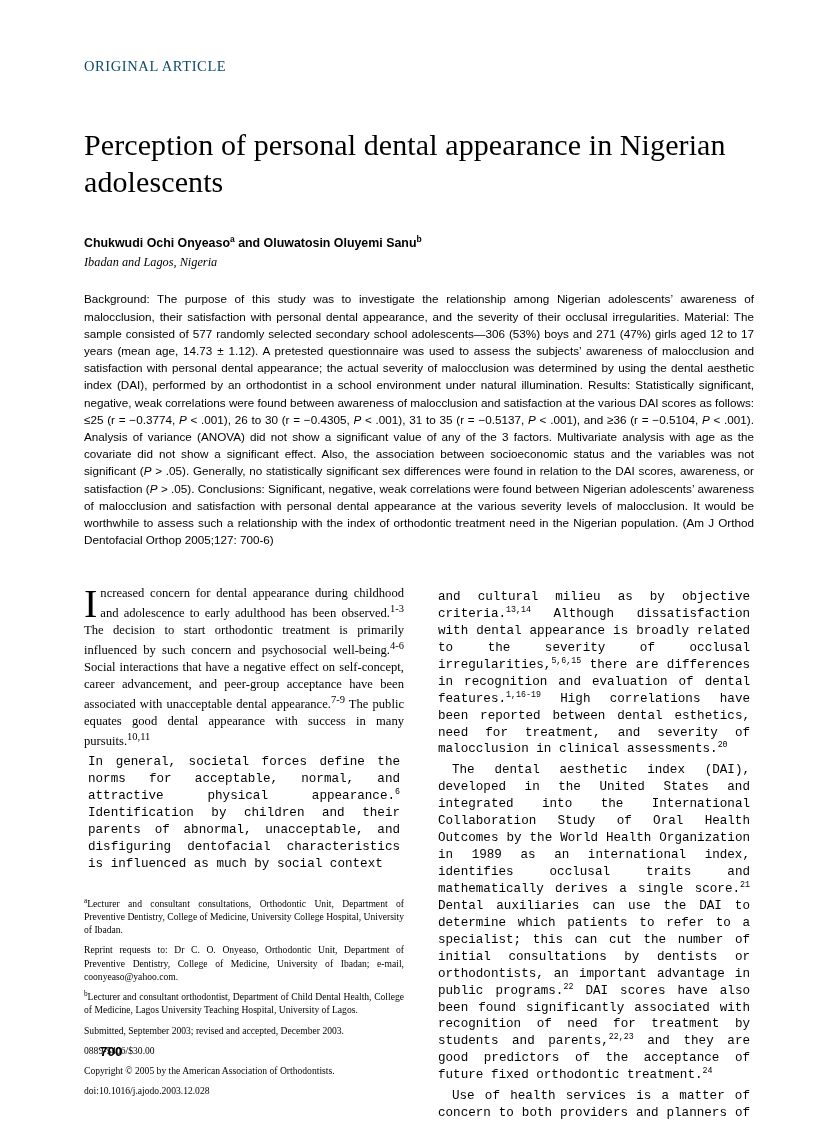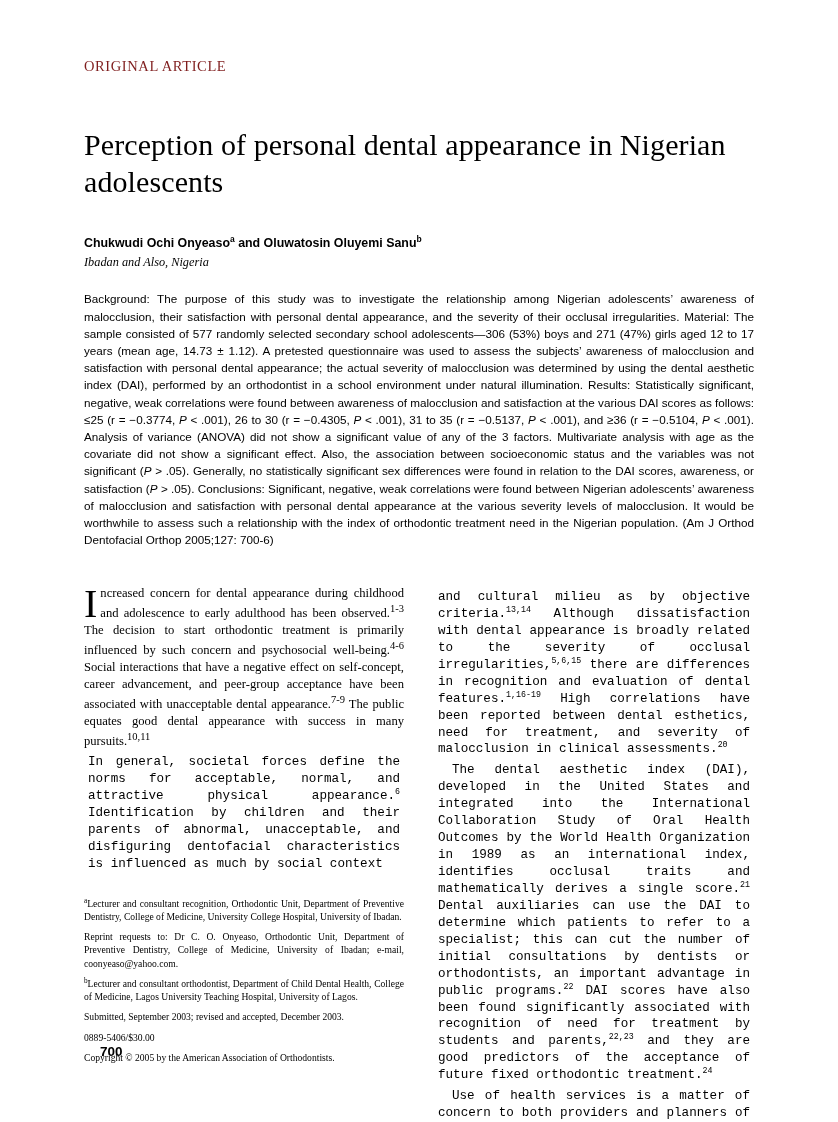--- a/index.html
+++ b/index.html
@@ -27,21 +27,21 @@
     position: absolute;
     left: 84px;
     top: 58px;
     width: 670px;
   }
 
   .article-type {
     font-family: "Liberation Serif", serif;
     font-size: 14.5px;
     letter-spacing: 0.6px;
-    color: #7f1d1d;
+    color: #0c4a6e;
     margin: 0 0 52px 0;
   }
 
   .title {
     font-family: "Liberation Serif", serif;
     font-size: 30px;
     font-weight: normal;
     line-height: 1.22;
     margin: 0 0 34px 0;
     letter-spacing: 0.1px;
@@ -140,44 +140,45 @@
   <div class="content">
 
     <div class="article-type">ORIGINAL ARTICLE</div>
 
     <h1 class="title">Perception of personal dental appearance in Nigerian adolescents</h1>
 
     <p class="authors">
       <span>Chukwudi Ochi Onyeaso</span><sup>a</sup><span> and Oluwatosin Oluyemi Sanu</span><sup>b</sup>
     </p>
 
-    <p class="affil-line">Ibadan and Also, Nigeria</p>
+    <p class="affil-line">Ibadan and Lagos, Nigeria</p>
 
     <div class="abstract">
       <b>Background:</b><span> The purpose of this study was to investigate the relationship among Nigerian adolescents’ awareness of malocclusion, their satisfaction with personal dental appearance, and the severity of their occlusal irregularities. </span><b>Material:</b><span> The sample consisted of 577 randomly selected secondary school adolescents—306 (53%) boys and 271 (47%) girls aged 12 to 17 years (mean age, 14.73 ± 1.12). A pretested questionnaire was used to assess the subjects’ awareness of malocclusion and satisfaction with personal dental appearance; the actual severity of malocclusion was determined by using the dental aesthetic index (DAI), performed by an orthodontist in a school environment under natural illumination. </span><b>Results:</b><span> Statistically significant, negative, weak correlations were found between awareness of malocclusion and satisfaction at the various DAI scores as follows: ≤25 (r = −0.3774, </span><i>P</i><span> &lt; .001), 26 to 30 (r = −0.4305, </span><i>P</i><span> &lt; .001), 31 to 35 (r = −0.5137, </span><i>P</i><span> &lt; .001), and ≥36 (r = −0.5104, </span><i>P</i><span> &lt; .001). Analysis of variance (ANOVA) did not show a significant value of any of the 3 factors. Multivariate analysis with age as the covariate did not show a significant effect. Also, the association between socioeconomic status and the variables was not significant (</span><i>P</i><span> &gt; .05). Generally, no statistically significant sex differences were found in relation to the DAI scores, awareness, or satisfaction (</span><i>P</i><span> &gt; .05). </span><b>Conclusions:</b><span> Significant, negative, weak correlations were found between Nigerian adolescents’ awareness of malocclusion and satisfaction with personal dental appearance at the various severity levels of malocclusion. It would be worthwhile to assess such a relationship with the index of orthodontic treatment need in the Nigerian population. (Am J Orthod Dentofacial Orthop 2005;127: 700-6)</span>
     </div>
   </div>
 
   <div class="cols">
 
     <div class="col">
       <p class="dropcap-para">
         <span class="dropcap">I</span><span>ncreased concern for dental appearance during childhood and adolescence to early adulthood has been observed.</span><sup>1-3</sup><span> The decision to start orthodontic treatment is primarily influenced by such concern and psychosocial well-being.</span><sup>4-6</sup><span> Social interactions that have a negative effect on self-concept, career advancement, and peer-group acceptance have been associated with unacceptable dental appearance.</span><sup>7-9</sup><span> The public equates good dental appearance with success in many pursuits.</span><sup>10,11</sup>
       </p>
       <p class="body-text">
         <span>In general, societal forces define the norms for acceptable, normal, and attractive physical appearance.</span><sup>6</sup><span> Identification by children and their parents of abnormal, unacceptable, and disfiguring dentofacial characteristics is influenced as much by social context</span>
       </p>
 
       <div class="footnotes">
-        <p><sup>a</sup><span>Lecturer and consultant recognition, Orthodontic Unit, Department of Preventive Dentistry, College of Medicine, University College Hospital, University of Ibadan.</span></p>
+        <p><sup>a</sup><span>Lecturer and consultant consultations, Orthodontic Unit, Department of Preventive Dentistry, College of Medicine, University College Hospital, University of Ibadan.</span></p>
         <p>Reprint requests to: Dr C. O. Onyeaso, Orthodontic Unit, Department of Preventive Dentistry, College of Medicine, University of Ibadan; e-mail, coonyeaso@yahoo.com.</p>
         <p><sup>b</sup><span>Lecturer and consultant orthodontist, Department of Child Dental Health, College of Medicine, Lagos University Teaching Hospital, University of Lagos.</span></p>
         <p>Submitted, September 2003; revised and accepted, December 2003.</p>
         <p>0889-5406/$30.00</p>
         <p>Copyright © 2005 by the American Association of Orthodontists.</p>
+        <p>doi:10.1016/j.ajodo.2003.12.028</p>
       </div>
     </div>
 
     <div class="col">
       <p class="body-text">
         <span>and cultural milieu as by objective criteria.</span><sup>13,14</sup><span> Although dissatisfaction with dental appearance is broadly related to the severity of occlusal irregularities,</span><sup>5,6,15</sup><span> there are differences in recognition and evaluation of dental features.</span><sup>1,16-19</sup><span> High correlations have been reported between dental esthetics, need for treatment, and severity of malocclusion in clinical assessments.</span><sup>20</sup>
       </p>
       <p class="body-text">
         <span>The dental aesthetic index (DAI), developed in the United States and integrated into the International Collaboration Study of Oral Health Outcomes by the World Health Organization in 1989 as an international index, identifies occlusal traits and mathematically derives a single score.</span><sup>21</sup><span> Dental auxiliaries can use the DAI to determine which patients to refer to a specialist; this can cut the number of initial consultations by dentists or orthodontists, an important advantage in public programs.</span><sup>22</sup><span> DAI scores have also been found significantly associated with recognition of need for treatment by students and parents,</span><sup>22,23</sup><span> and they are good predictors of the acceptance of future fixed orthodontic treatment.</span><sup>24</sup>
       </p>

